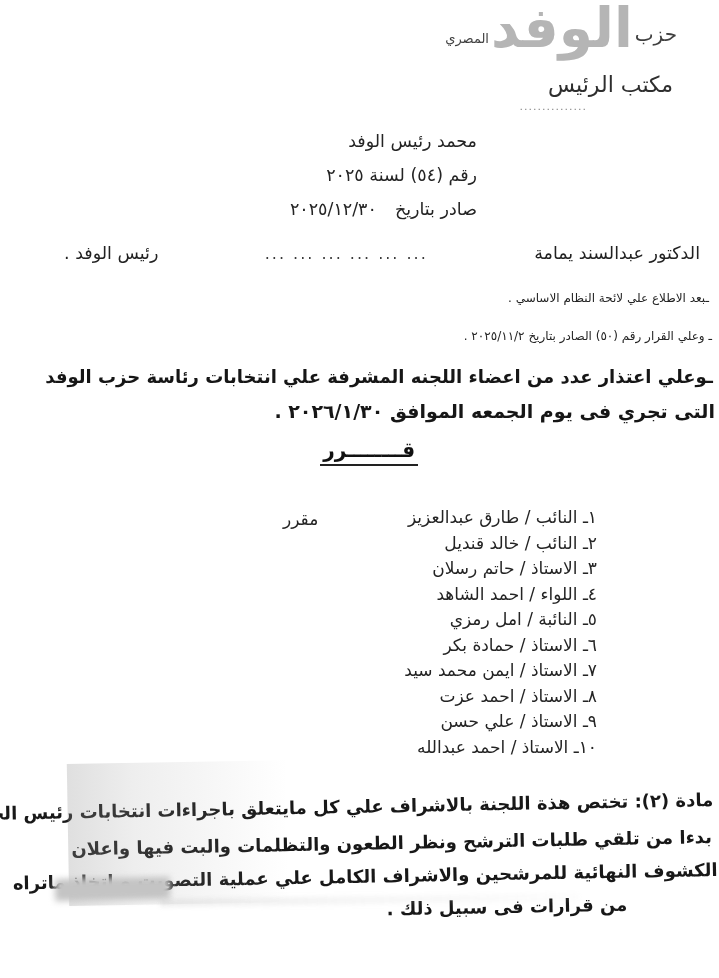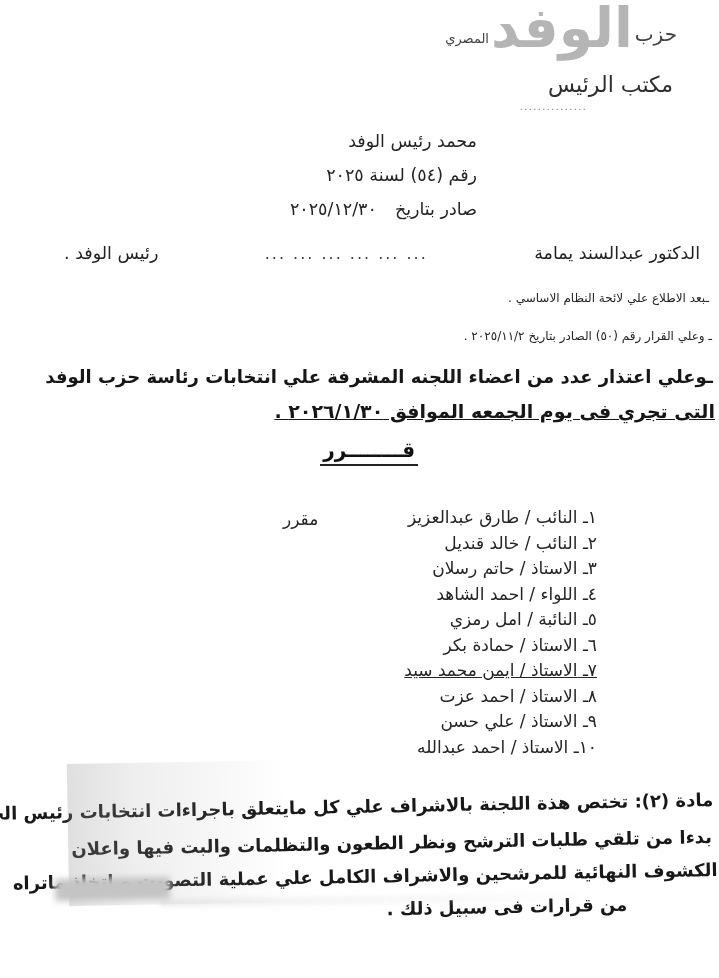--- a/index.html
+++ b/index.html
@@ -26,28 +26,28 @@
   .title-line{font-size:17.5px;color:#242424;margin-bottom:14px;white-space:nowrap;}
   .issued .date{margin-inline-start:18px;}
   
   .addressee{top:243px;right:19px;width:636px;display:flex;justify-content:space-between;align-items:baseline;font-size:17.5px;}
   .addressee .dots{color:#3a3a3a;font-size:16px;letter-spacing:2px;}
   
   .clause{font-size:12px;color:#242424;}
   .c1{top:291px;right:10px;}
   .c2{top:329px;right:7px;}
   .c3{top:366px;right:6px;font-weight:bold;font-size:18px;color:#161616;}
-  .c4{top:400px;right:4px;font-weight:bold;font-size:19px;color:#161616;text-decoration:underline;}
+  .c4{top:400px;right:4px;font-weight:bold;font-size:19px;color:#161616;}
   
   .decision{top:438px;right:301px;font-size:20px;font-weight:bold;color:#111;border-bottom:2px solid #222;padding:0 3px 2px 3px;}
   
   .art1-heading{top:479px;right:115px;font-size:17.5px;color:#1d1d1d;}
   .member{right:122px;font-size:17px;color:#242424;}
   .m0{top:507px;}.m1{top:533px;}.m2{top:558px;}.m3{top:584px;}.m4{top:609px;}
-  .m5{top:635px;}.m6{top:660px;text-decoration:underline;}.m7{top:686px;}.m8{top:711px;}.m9{top:737px;}
+  .m5{top:635px;}.m6{top:660px;}.m7{top:686px;}.m8{top:711px;}.m9{top:737px;}
   .role{top:509px;left:283px;font-size:17px;color:#242424;}
   
   .art2{top:789px;right:6px;width:660px;height:130px;transform:rotate(-1.1deg);transform-origin:top right;}
   .art2 .l{position:absolute;font-weight:bold;font-size:18px;color:#181818;white-space:nowrap;}
   .l1{top:0;right:0;}
   .l2{top:37px;right:2px;}
   .l3{top:70px;right:-3px;}
   .l4{top:103px;right:88px;}
   
   .shadow-wash{position:absolute;left:68px;top:762px;width:220px;height:142px;

